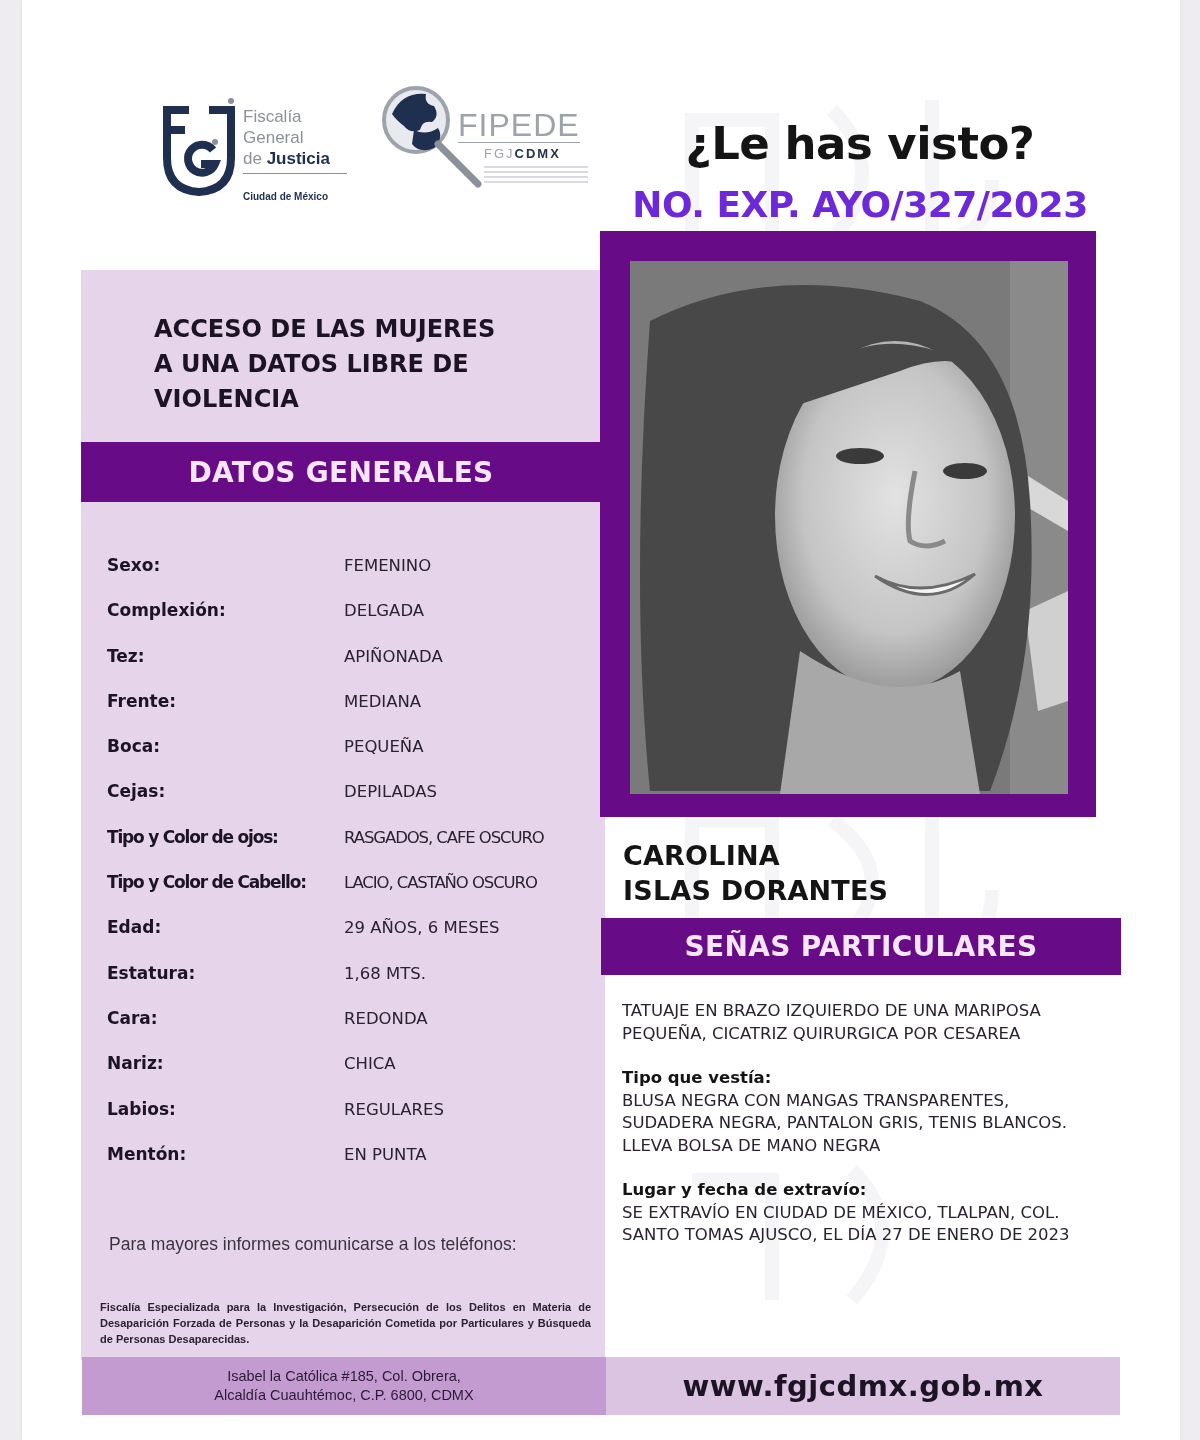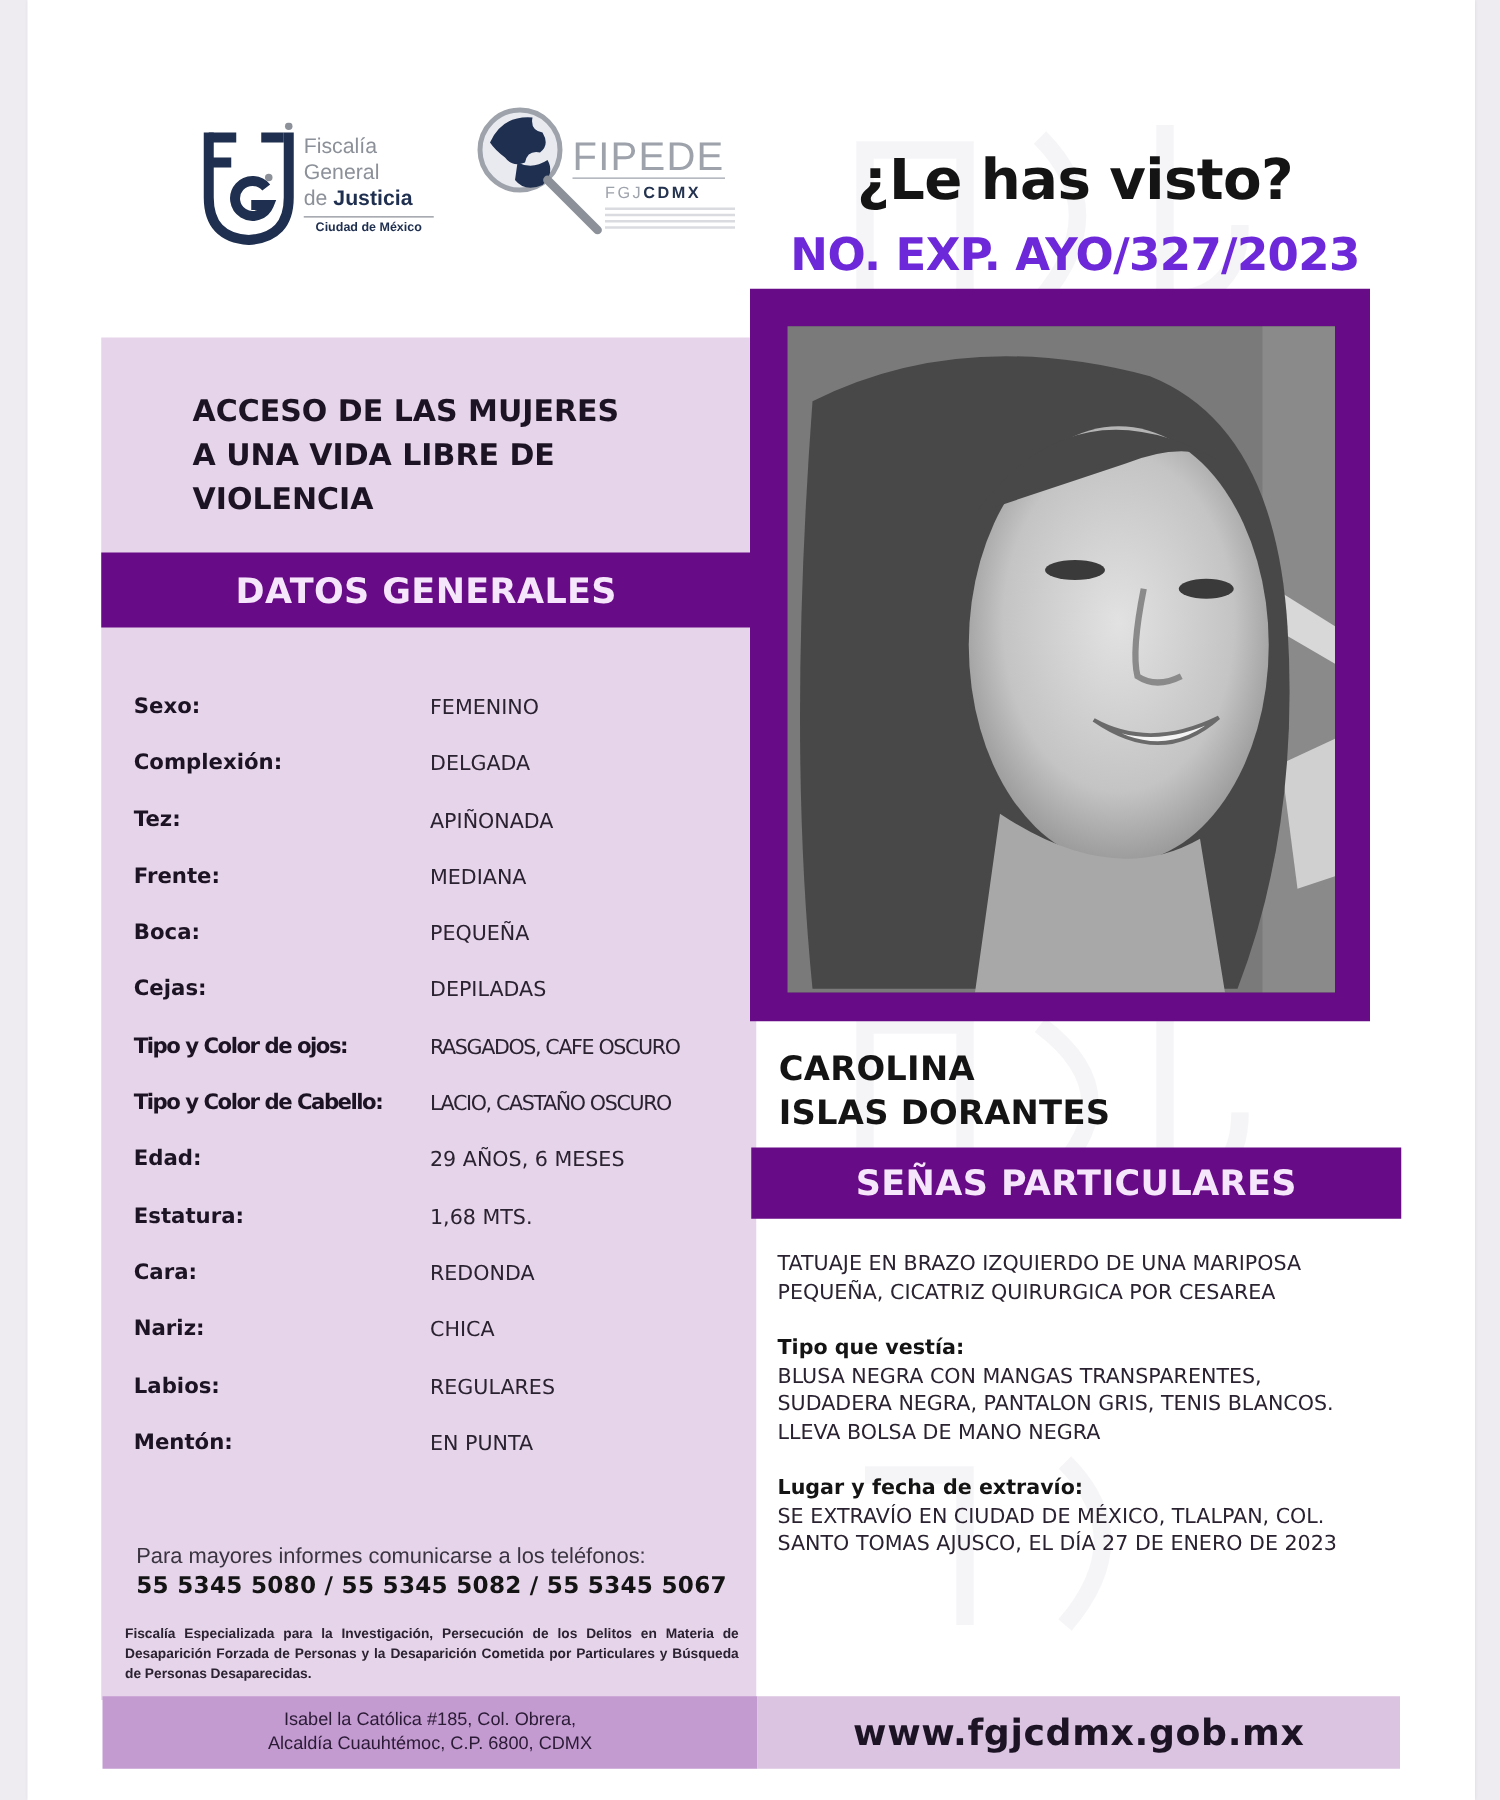--- a/index.html
+++ b/index.html
@@ -16,21 +16,21 @@
   .watermark {
     position: absolute; left: 610px; top: 60px; width: 520px; height: 1280px;
     opacity: 0.05; pointer-events: none;
   }
 
   
   .logo-fgj { position: absolute; left: 145px; top: 98px; width: 200px; height: 100px; }
   .fgj-mark { position: absolute; left: 0; top: 0; width: 76px; height: 100px; }
   .fgj-text { position: absolute; left: 82px; top: 8px; line-height: 21px; font-size: 17px; color: #8c9098; font-family: "Liberation Sans", sans-serif; }
   .fgj-text .strong { color: #1f2f4f; font-weight: bold; }
-  .fgj-text .city { display: block; border-top: 1.5px solid #8c9098; margin-top: 4px; padding-top: 3px; font-size: 10px; line-height: 12px; color: #1f2f4f; font-weight: bold; width: 104px; text-align: center; }
+  .fgj-text .city { display: block; border-top: 1.5px solid #8c9098; margin-top: 4px; padding-top: 17px; font-size: 10px; line-height: 12px; color: #1f2f4f; font-weight: bold; width: 104px; }
 
   .logo-fipede { position: absolute; left: 378px; top: 84px; width: 220px; height: 110px; }
   .fipede-mark { position: absolute; left: 0; top: 0; width: 105px; height: 105px; }
   .fipede-title { position: absolute; left: 80px; top: 24px; font-size: 32px; letter-spacing: 1px; color: #9ea3ab; font-family: "Liberation Sans", sans-serif; font-weight: normal; line-height: 34px; border-bottom: 1.5px solid #9ea3ab; }
   .fipede-sub { position: absolute; left: 106px; top: 62px; font-size: 13px; letter-spacing: 2px; color: #9ea3ab; font-family: "Liberation Sans", sans-serif; }
   .fipede-sub b { color: #24334f; }
   .fipede-lines { position: absolute; left: 106px; top: 82px; width: 104px; }
   .fipede-lines div { height: 2px; background: #d9dbe0; margin-bottom: 3px; }
 
   
@@ -126,21 +126,21 @@
     </div>
   </div>
 
   <div class="headline" style="left:578px;margin-top:25px;">¿Le has visto?</div>
   <div class="exp" style="left:578px;">NO. EXP. AYO/327/2023</div>
 </div>
 
 <div class="left-panel">
   <div class="campaign">
     <div>ACCESO DE LAS MUJERES</div>
-    <div>A UNA VIDA LIBRE DE</div>
+    <div>A UNA DATOS LIBRE DE</div>
     <div>VIOLENCIA</div>
   </div>
 </div>
 
 <div class="datos-banner">DATOS GENERALES</div>
 
 <div class="rows">
   <div class="row">
       <span class="lbl">Sexo:</span>
       <span class="val">FEMENINO</span>
@@ -194,21 +194,20 @@
       <span class="val">REGULARES</span>
     </div>
   <div class="row">
       <span class="lbl">Mentón:</span>
       <span class="val">EN PUNTA</span>
     </div>
 </div>
 
 <div class="contact">
   <div class="intro">Para mayores informes comunicarse a los teléfonos:</div>
-  <div class="phones">55 5345 5080 / 55 5345 5082 / 55 5345 5067</div>
 </div>
 <div class="fiscalia-note">Fiscalía Especializada para la Investigación, Persecución de los Delitos en Materia de Desaparición Forzada de Personas y la Desaparición Cometida por Particulares y Búsqueda de Personas Desaparecidas.</div>
 
 <div class="footer-left">
   <div>Isabel la Católica #185, Col. Obrera,</div>
   <div>Alcaldía Cuauhtémoc, C.P. 6800, CDMX</div>
 </div>
 <div class="footer-right">www.fgjcdmx.gob.mx</div>
 
 <div class="photo-frame">

